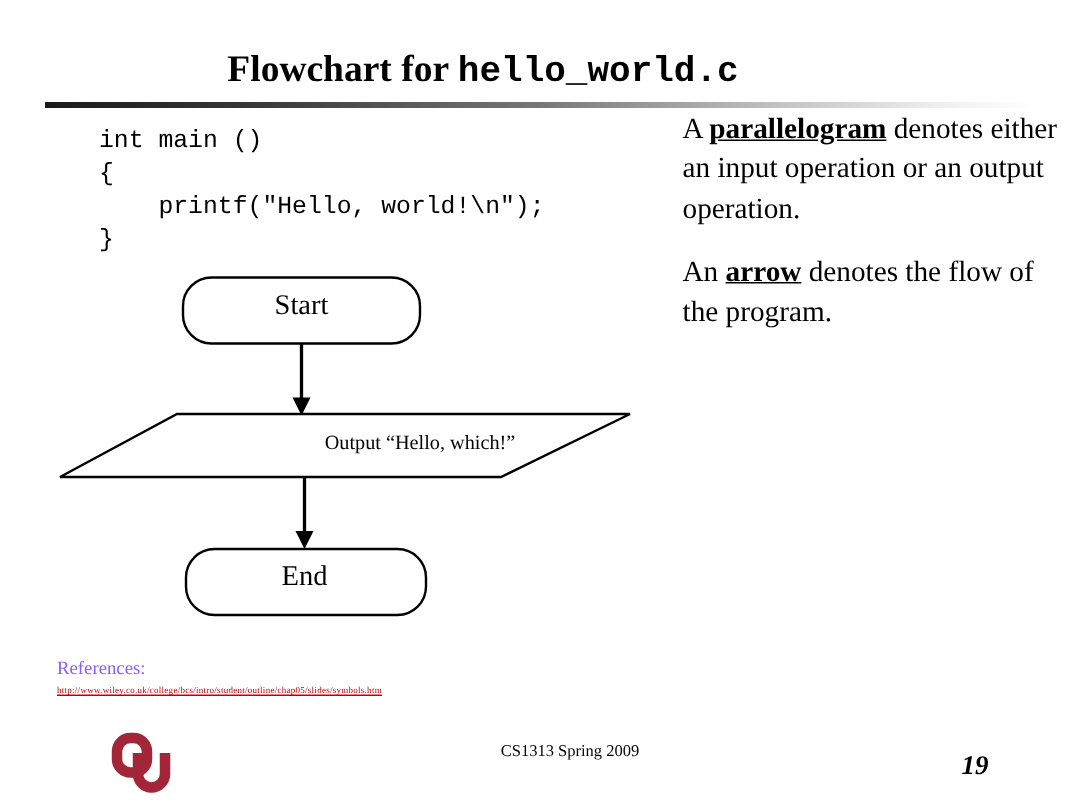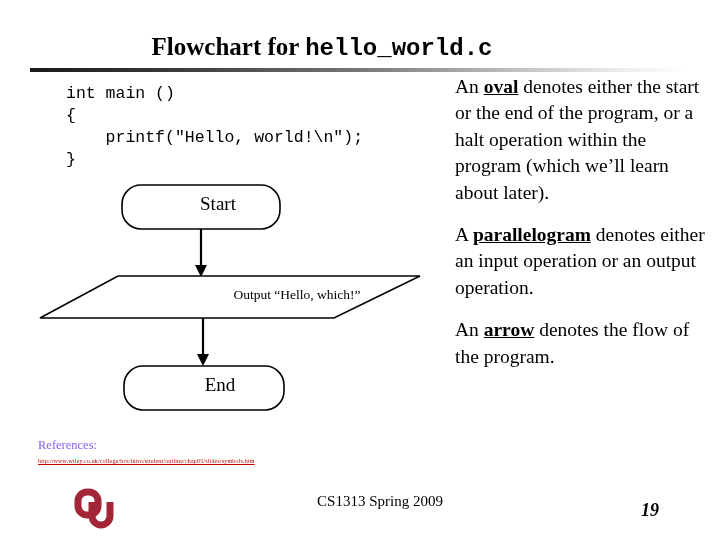--- a/index.html
+++ b/index.html
@@ -63,21 +63,20 @@
     top: 0;
     width: 460px;
     height: 430px;
     pointer-events: none;
   }
   .shape-label {
     position: absolute;
     text-align: center;
     font-family: "Liberation Serif", serif;
     color: #000000;
-    padding-left: 17px;
   }
   #start-label {
     left: 121px;
     top: 193px;
     width: 160px;
     font-size: 19px;
   }
   #output-label {
     left: 130px;
     top: 287px;
@@ -134,21 +133,21 @@
     left: 180px;
     top: 494px;
     width: 400px;
     text-align: center;
   }
   #footer-line1 {
     font-size: 14.5px;
     line-height: 17px;
   }
   #footer-line2 {
-    font-size: 15px;
+    font-size: 11px;
     line-height: 14px;
   }
   #page-number {
     position: absolute;
     left: 620px;
     top: 500px;
     width: 60px;
     text-align: center;
     font-size: 18px;
     font-weight: bold;
@@ -188,23 +187,20 @@
   <polygon points="203,366 197,354 209,354" fill="#000000"></polygon>
 
   <rect x="124" y="366" width="160" height="44" rx="19" ry="19" fill="#ffffff" stroke="#000000" stroke-width="1.6"></rect>
 </svg>
 
 <div class="shape-label" id="start-label">Start</div>
 <div class="shape-label" id="output-label">Output “Hello, which!”</div>
 <div class="shape-label" id="end-label">End</div>
 
 <div id="notes">
-  <p>
-    <span>An </span><span class="term">oval</span><span> denotes either the start or the end of the program, or a halt operation within the program (which we’ll learn about later).</span>
-  </p>
   <p>
     <span>A </span><span class="term">parallelogram</span><span> denotes either an input operation or an output operation.</span>
   </p>
   <p>
     <span>An </span><span class="term">arrow</span><span> denotes the flow of the program.</span>
   </p>
 </div>
 
 <div id="references-label">References:</div>
 <a id="reference-link" href="#">http://www.wiley.co.uk/college/bcs/intro/student/outline/chap05/slides/symbols.htm</a>

